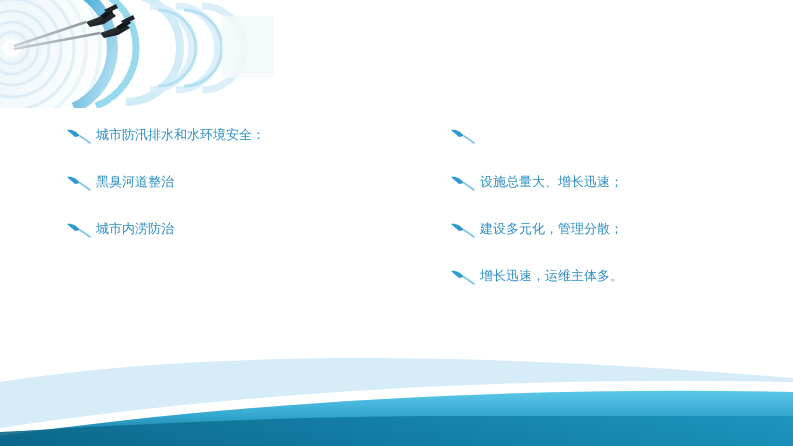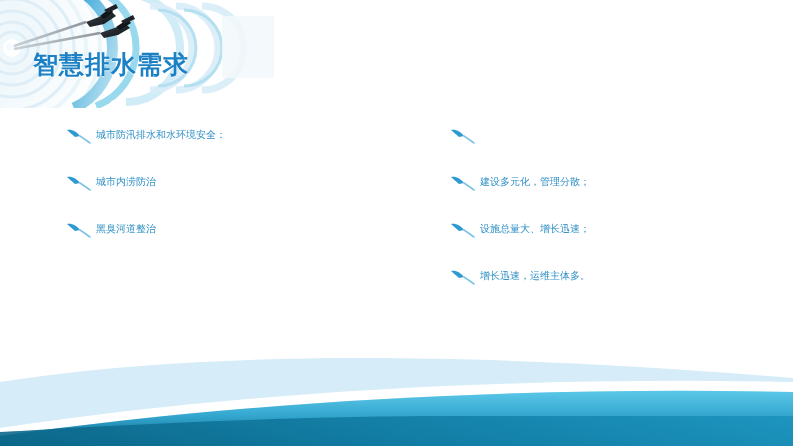--- a/index.html
+++ b/index.html
@@ -66,21 +66,21 @@
   }
   .bullet-icon {
     flex: 0 0 auto;
     width: 26px;
     height: 18px;
     margin-top: 2px;
     margin-right: 4px;
   }
   .bullet-icon svg { display: block; }
   .bullet-text {
-    font-size: 10px;
+    font-size: 13px;
     line-height: 18px;
     color: #2e8fc4;
     white-space: nowrap;
     font-weight: normal;
   }
 
   
   .waves {
     position: absolute;
     left: 0;
@@ -166,21 +166,20 @@
 
       <g>
         <line x1="14" y1="49" x2="100" y2="33" stroke="url(#shaftGrad)" stroke-width="2.4"></line>
         <path d="M 100 33 L 126 24 L 130 28 L 118 35 L 104 38 Z" fill="url(#headGrad)"></path>
         <path d="M 116 27 L 128 19 L 131 23 L 120 30 Z" fill="#11161a"></path>
         <path d="M 121 21 L 133 15 L 135 19 L 124 24 Z" fill="#1d2328"></path>
       </g>
     </svg>
   </div>
 
-  <div class="slide-title">智慧排水需求</div>
 
   <div class="columns">
 
     <div class="col col-left">
 
       <div class="bullet-row">
         <span class="bullet-icon">
           <svg width="26" height="18" viewBox="0 0 26 18" xmlns="http://www.w3.org/2000/svg">
             <path d="M1 2 C6 1, 11 4, 14 8 L9 9 C6 6, 3 4, 1 2 Z" fill="#2e9ad2"></path>
             <path d="M14 8 C17 10, 20 12, 24 15" stroke="#7fc4e4" stroke-width="1.6" fill="none" stroke-linecap="round"></path>
@@ -189,64 +188,64 @@
         <span class="bullet-text">城市防汛排水和水环境安全：</span>
       </div>
 
       <div class="bullet-row">
         <span class="bullet-icon">
           <svg width="26" height="18" viewBox="0 0 26 18" xmlns="http://www.w3.org/2000/svg">
             <path d="M1 2 C6 1, 11 4, 14 8 L9 9 C6 6, 3 4, 1 2 Z" fill="#2e9ad2"></path>
             <path d="M14 8 C17 10, 20 12, 24 15" stroke="#7fc4e4" stroke-width="1.6" fill="none" stroke-linecap="round"></path>
           </svg>
         </span>
+        <span class="bullet-text">黑臭河道整治</span>
+      </div>
+
+      <div class="bullet-row">
+        <span class="bullet-icon">
+          <svg width="26" height="18" viewBox="0 0 26 18" xmlns="http://www.w3.org/2000/svg">
+            <path d="M1 2 C6 1, 11 4, 14 8 L9 9 C6 6, 3 4, 1 2 Z" fill="#2e9ad2"></path>
+            <path d="M14 8 C17 10, 20 12, 24 15" stroke="#7fc4e4" stroke-width="1.6" fill="none" stroke-linecap="round"></path>
+          </svg>
+        </span>
         <span class="bullet-text">城市内涝防治</span>
       </div>
 
-      <div class="bullet-row">
-        <span class="bullet-icon">
-          <svg width="26" height="18" viewBox="0 0 26 18" xmlns="http://www.w3.org/2000/svg">
-            <path d="M1 2 C6 1, 11 4, 14 8 L9 9 C6 6, 3 4, 1 2 Z" fill="#2e9ad2"></path>
-            <path d="M14 8 C17 10, 20 12, 24 15" stroke="#7fc4e4" stroke-width="1.6" fill="none" stroke-linecap="round"></path>
-          </svg>
-        </span>
-        <span class="bullet-text">黑臭河道整治</span>
-      </div>
-
     </div>
 
     <div class="col col-right">
 
       <div class="bullet-row">
         <span class="bullet-icon">
           <svg width="26" height="18" viewBox="0 0 26 18" xmlns="http://www.w3.org/2000/svg">
             <path d="M1 2 C6 1, 11 4, 14 8 L9 9 C6 6, 3 4, 1 2 Z" fill="#2e9ad2"></path>
             <path d="M14 8 C17 10, 20 12, 24 15" stroke="#7fc4e4" stroke-width="1.6" fill="none" stroke-linecap="round"></path>
           </svg>
         </span>
       </div>
 
       <div class="bullet-row">
         <span class="bullet-icon">
           <svg width="26" height="18" viewBox="0 0 26 18" xmlns="http://www.w3.org/2000/svg">
             <path d="M1 2 C6 1, 11 4, 14 8 L9 9 C6 6, 3 4, 1 2 Z" fill="#2e9ad2"></path>
             <path d="M14 8 C17 10, 20 12, 24 15" stroke="#7fc4e4" stroke-width="1.6" fill="none" stroke-linecap="round"></path>
           </svg>
         </span>
+        <span class="bullet-text">设施总量大、增长迅速；</span>
+      </div>
+
+      <div class="bullet-row">
+        <span class="bullet-icon">
+          <svg width="26" height="18" viewBox="0 0 26 18" xmlns="http://www.w3.org/2000/svg">
+            <path d="M1 2 C6 1, 11 4, 14 8 L9 9 C6 6, 3 4, 1 2 Z" fill="#2e9ad2"></path>
+            <path d="M14 8 C17 10, 20 12, 24 15" stroke="#7fc4e4" stroke-width="1.6" fill="none" stroke-linecap="round"></path>
+          </svg>
+        </span>
         <span class="bullet-text">建设多元化，管理分散；</span>
-      </div>
-
-      <div class="bullet-row">
-        <span class="bullet-icon">
-          <svg width="26" height="18" viewBox="0 0 26 18" xmlns="http://www.w3.org/2000/svg">
-            <path d="M1 2 C6 1, 11 4, 14 8 L9 9 C6 6, 3 4, 1 2 Z" fill="#2e9ad2"></path>
-            <path d="M14 8 C17 10, 20 12, 24 15" stroke="#7fc4e4" stroke-width="1.6" fill="none" stroke-linecap="round"></path>
-          </svg>
-        </span>
-        <span class="bullet-text">设施总量大、增长迅速；</span>
       </div>
 
       <div class="bullet-row">
         <span class="bullet-icon">
           <svg width="26" height="18" viewBox="0 0 26 18" xmlns="http://www.w3.org/2000/svg">
             <path d="M1 2 C6 1, 11 4, 14 8 L9 9 C6 6, 3 4, 1 2 Z" fill="#2e9ad2"></path>
             <path d="M14 8 C17 10, 20 12, 24 15" stroke="#7fc4e4" stroke-width="1.6" fill="none" stroke-linecap="round"></path>
           </svg>
         </span>
         <span class="bullet-text">增长迅速，运维主体多。</span>

